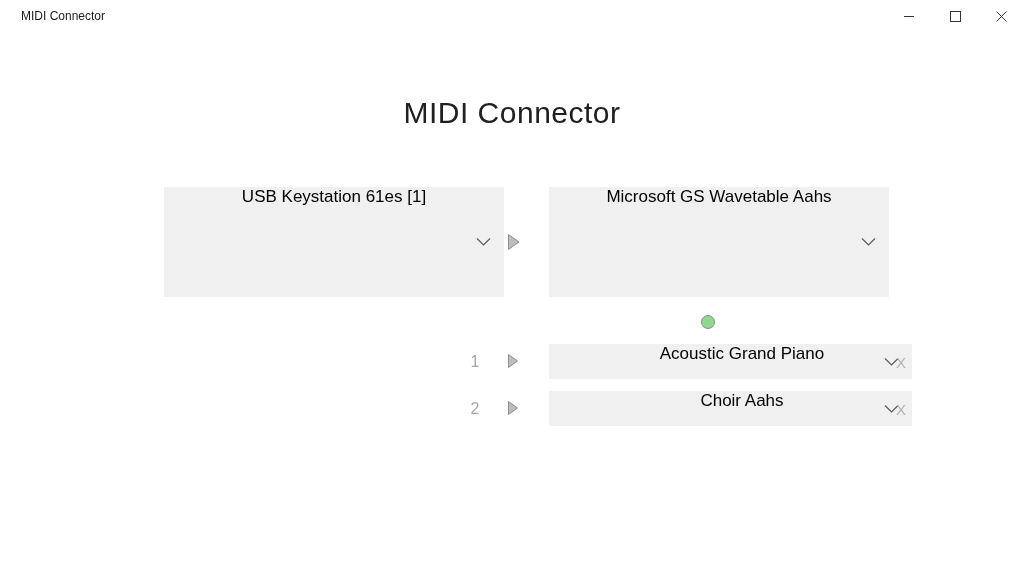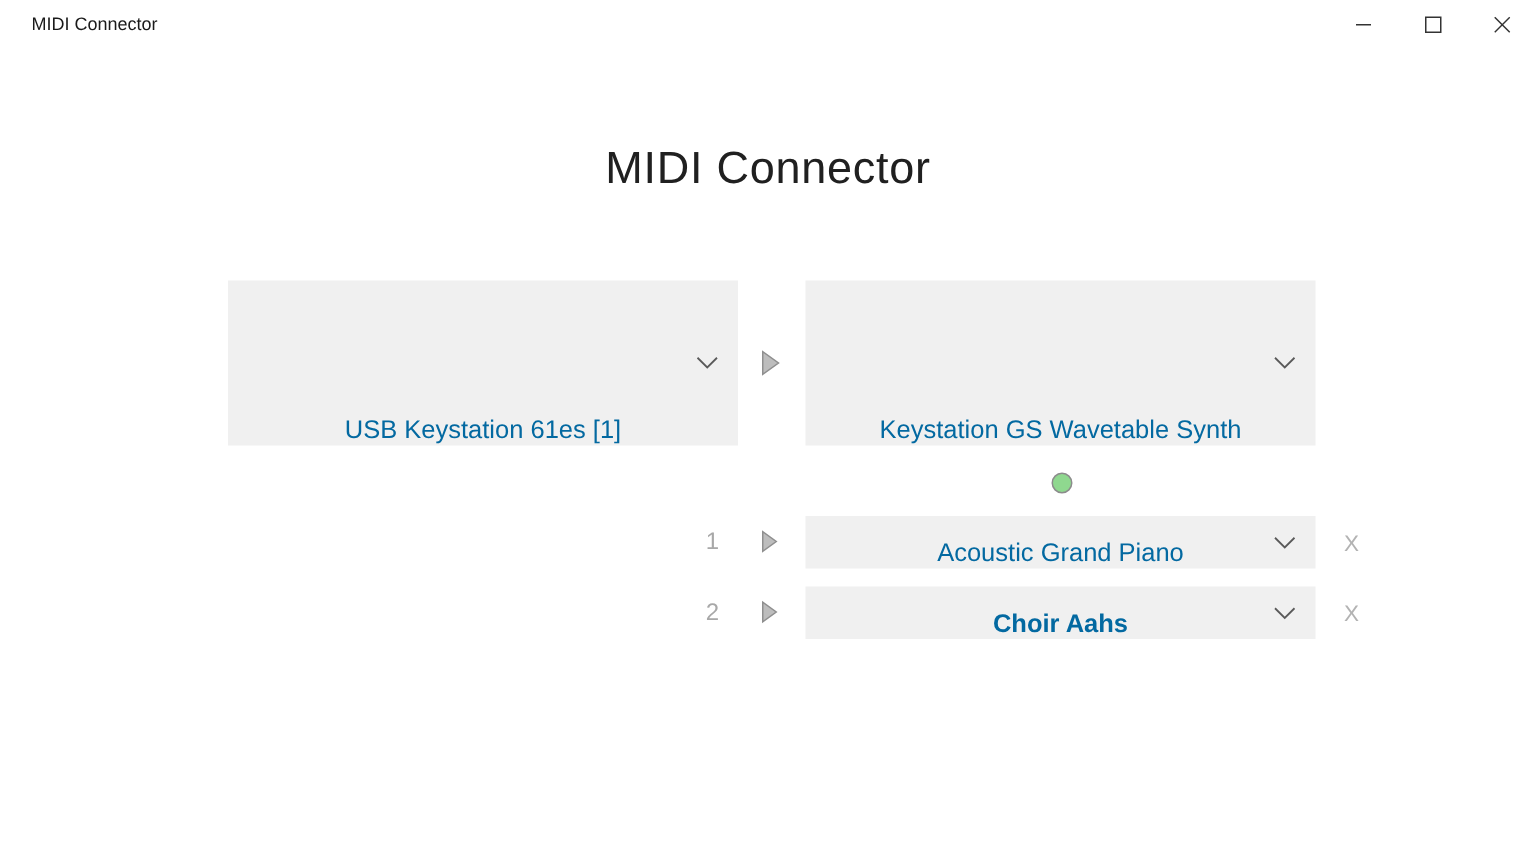--- a/index.html
+++ b/index.html
@@ -73,44 +73,45 @@
     font-weight: 300;
     color: #202020;
     letter-spacing: 0.5px;
   }
 
   
   .select-box {
     position: absolute;
     background: #f0f0f0;
     display: flex;
-    align-items: flex-end;
+    align-items: flex-start;
     justify-content: center;
-    color: #0369a1;
+    color: #000000;
     cursor: default;
+    margin-left: 12px;
   }
   .select-label {
     font-size: 17px;
     white-space: nowrap;
   }
   .chevron {
     position: absolute;
     right: 13px;
     top: 50%;
     transform: translateY(-50%);
     display: flex;
   }
 
   .device-in  { left: 152px; top: 187px; width: 340px; height: 110px; }
   .device-out { left: 537px; top: 187px; width: 340px; height: 110px; }
 
-  .channel-box { width: 340px; height: 35px; left: 537px; }
+  .channel-box { width: 340px; height: 35px; left: 537px; padding-left: 23px; }
   .channel-box .select-label { font-size: 17px; }
   .channel-1 { top: 344px; }
-  .channel-2 { top: 391px; font-weight: bold; }
+  .channel-2 { top: 391px; }
 
   
   .play-arrow {
     position: absolute;
     display: flex;
   }
   .arrow-main { left: 507px; top: 233px; }
   .arrow-ch1  { left: 507px; top: 353px; }
   .arrow-ch2  { left: 507px; top: 400px; }
 
@@ -189,21 +190,21 @@
     </span>
   </div>
 
   <span class="play-arrow arrow-main">
     <svg width="14" height="18" viewBox="0 0 14 18">
       <polygon points="1.5,1.5 1.5,16.5 12,9" fill="#bdbdbd" stroke="#8f8f8f" stroke-width="1"></polygon>
     </svg>
   </span>
 
   <div class="select-box device-out">
-    <span class="select-label">Keystation GS Wavetable Synth</span>
+    <span class="select-label">Microsoft GS Wavetable Aahs</span>
     <span class="chevron">
       <svg width="15" height="9" viewBox="0 0 15 9">
         <polyline points="1,1 7.5,7.5 14,1" fill="none" stroke="#5a5a5a" stroke-width="1.2"></polyline>
       </svg>
     </span>
   </div>
 
   <span class="status-dot"></span>
 
   <span class="channel-number num-1">1</span>

